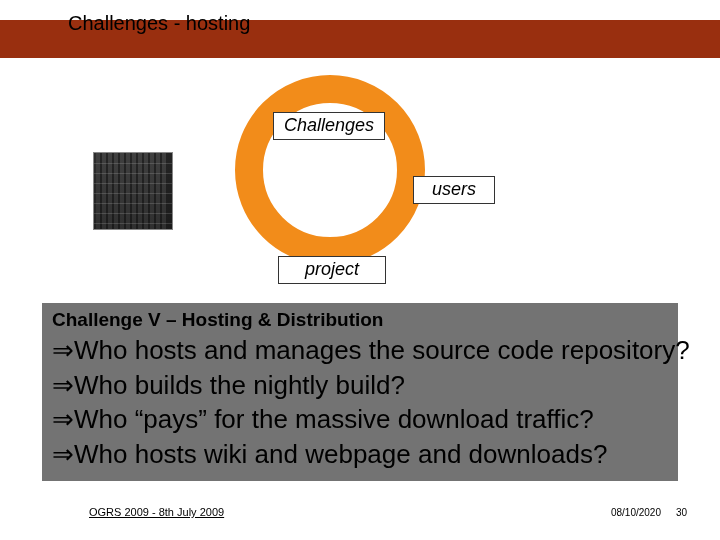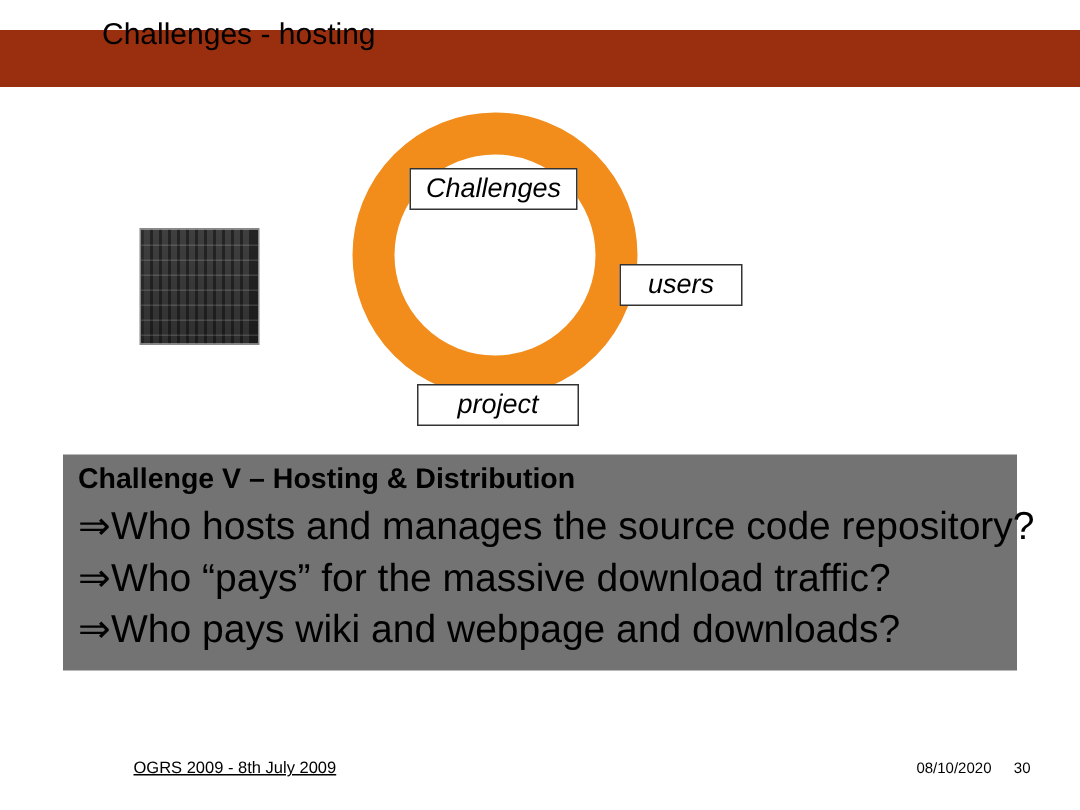--- a/index.html
+++ b/index.html
@@ -56,20 +56,21 @@
   </div>
 
   <div class="ring"></div>
   <div class="pill pill-top">Challenges</div>
   <div class="pill pill-right">users</div>
   <div class="pill pill-bottom">project</div>
 
   <div class="content-box">
     <div class="content-title">Challenge V – Hosting &amp; Distribution</div>
     <div class="content-line"><span class="arrow">⇒</span><span>Who hosts and manages the source code repository?</span></div>
+    <div class="content-line"><span class="arrow">⇒</span><span>Who builds the nightly build?</span></div>
     <div class="content-line"><span class="arrow">⇒</span><span>Who “pays” for the massive download traffic?</span></div>
-    <div class="content-line"><span class="arrow">⇒</span><span>Who pays wiki and webpage and downloads?</span></div>
+    <div class="content-line"><span class="arrow">⇒</span><span>Who hosts wiki and webpage and downloads?</span></div>
   </div>
 
   <div class="footer-left">OGRS 2009 - 8th July 2009</div>
   <div class="footer-date">08/10/2020</div>
   <div class="footer-page">30</div>
 </div>
 
 </body></html>

